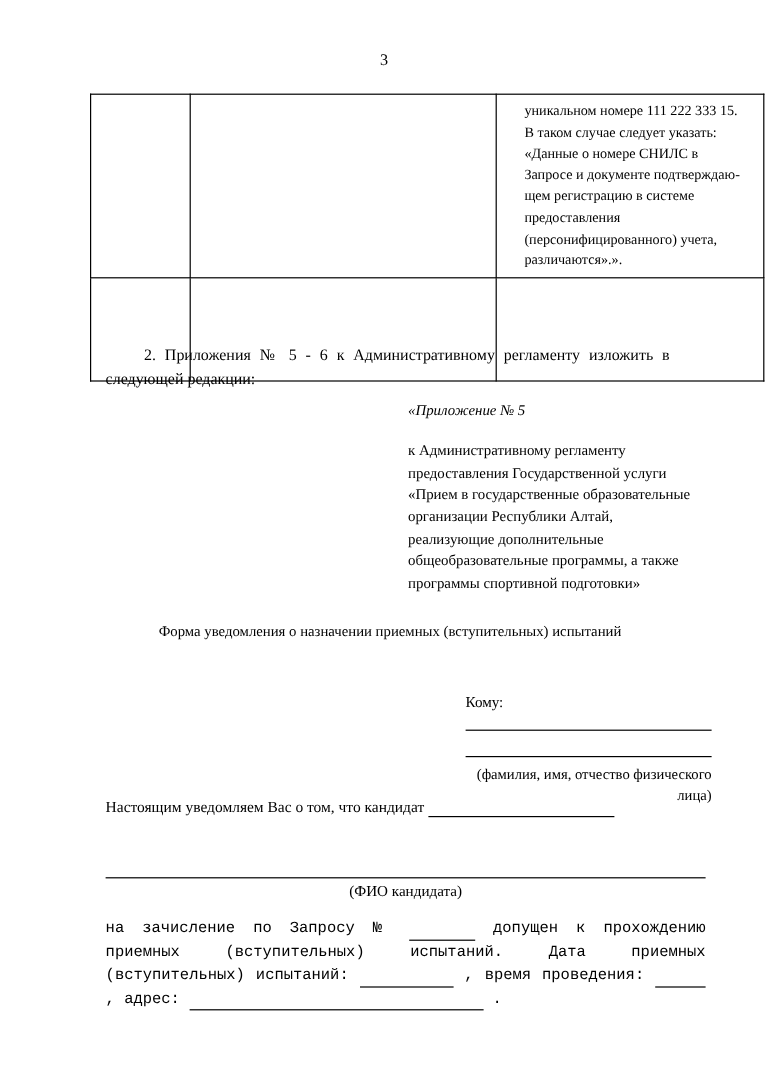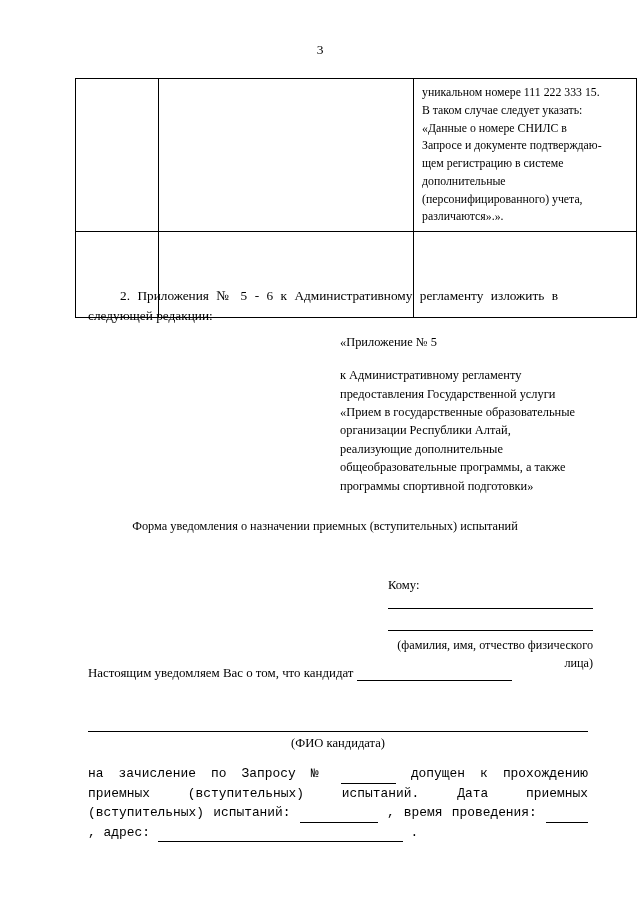--- a/index.html
+++ b/index.html
@@ -43,21 +43,21 @@
     border: 1px solid #000000;
     vertical-align: top;
     padding: 5px 7px 5px 7px;
     font-size: 11.8px;
     line-height: 1.42;
   }
   .tbl .c1 { width: 68px; }
   .tbl .c2 { width: 240px; }
   .tbl .c3 { width: 208px; }
   .cell-text p {
-    margin: 0 0 1px 1px;
+    margin: 0 0 1px 16px;
   }
   .row-tall td { height: 95px; }
   .row-short td { height: 75px; }
 
   
   .para {
     position: absolute;
     font-size: 13.3px;
     line-height: 1.5;
     text-align: justify;
@@ -72,20 +72,21 @@
   .appendix {
     position: absolute;
     top: 333px;
     left: 340px;
     width: 240px;
     font-size: 12.4px;
     line-height: 1.48;
   }
   .appendix .title-line {
     margin-bottom: 15px;
+    font-style: italic;
   }
   .appendix p { margin: 0; }
 
   .form-title {
     position: absolute;
     top: 519px;
     left: 70px;
     width: 510px;
     text-align: center;
     font-size: 12.3px;
@@ -170,21 +171,21 @@
       <tr class="row-tall">
         <td class="c1"></td>
         <td class="c2"></td>
         <td class="c3">
           <div class="cell-text">
             <p>уникальном номере 111 222 333 15.</p>
             <p>В таком случае следует указать:</p>
             <p>«Данные о номере СНИЛС в</p>
             <p>Запросе и документе подтверждаю-</p>
             <p>щем регистрацию в системе</p>
-            <p>дополнительные</p>
+            <p>предоставления</p>
             <p>(персонифицированного) учета,</p>
             <p>различаются».».</p>
           </div>
         </td>
       </tr>
       <tr class="row-short">
         <td class="c1"></td>
         <td class="c2"></td>
         <td class="c3"></td>
       </tr>

